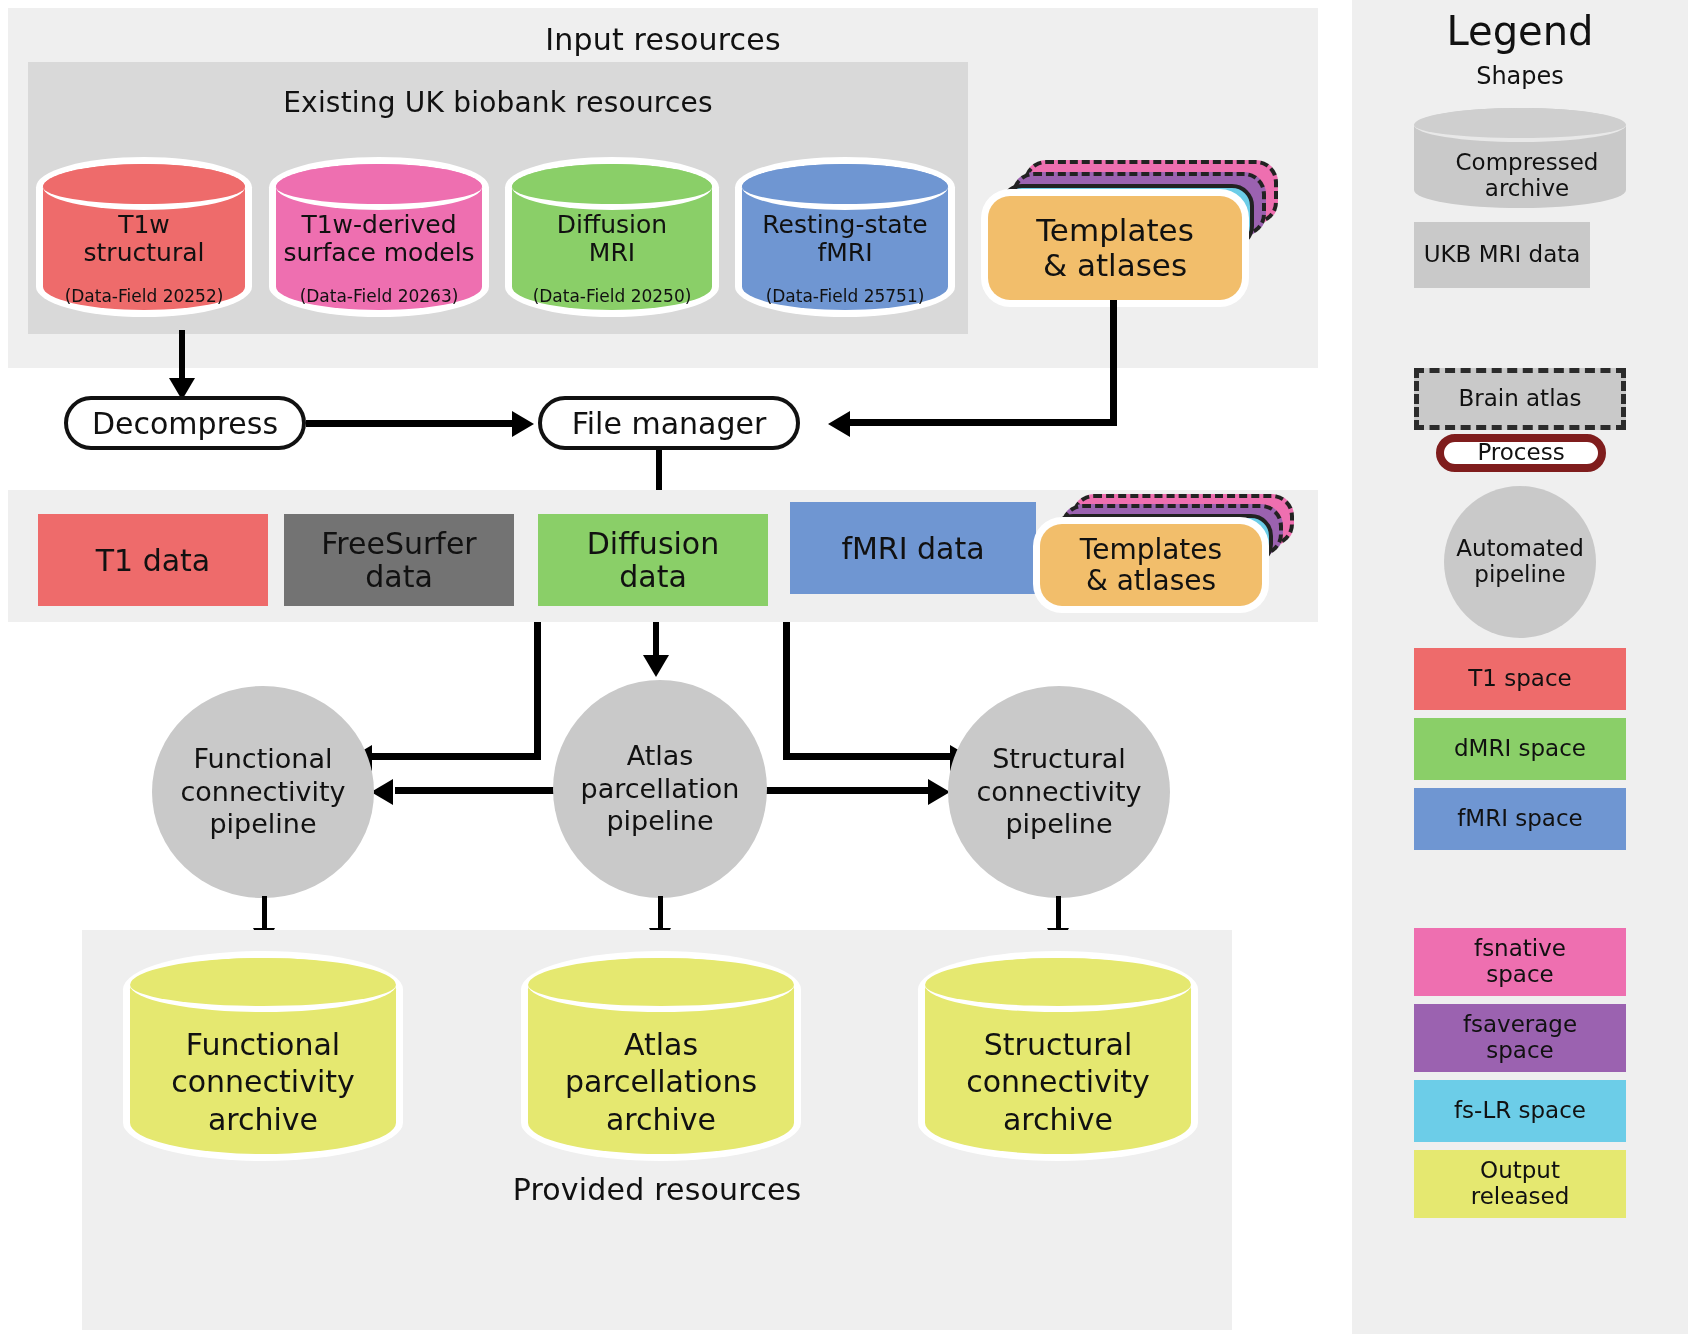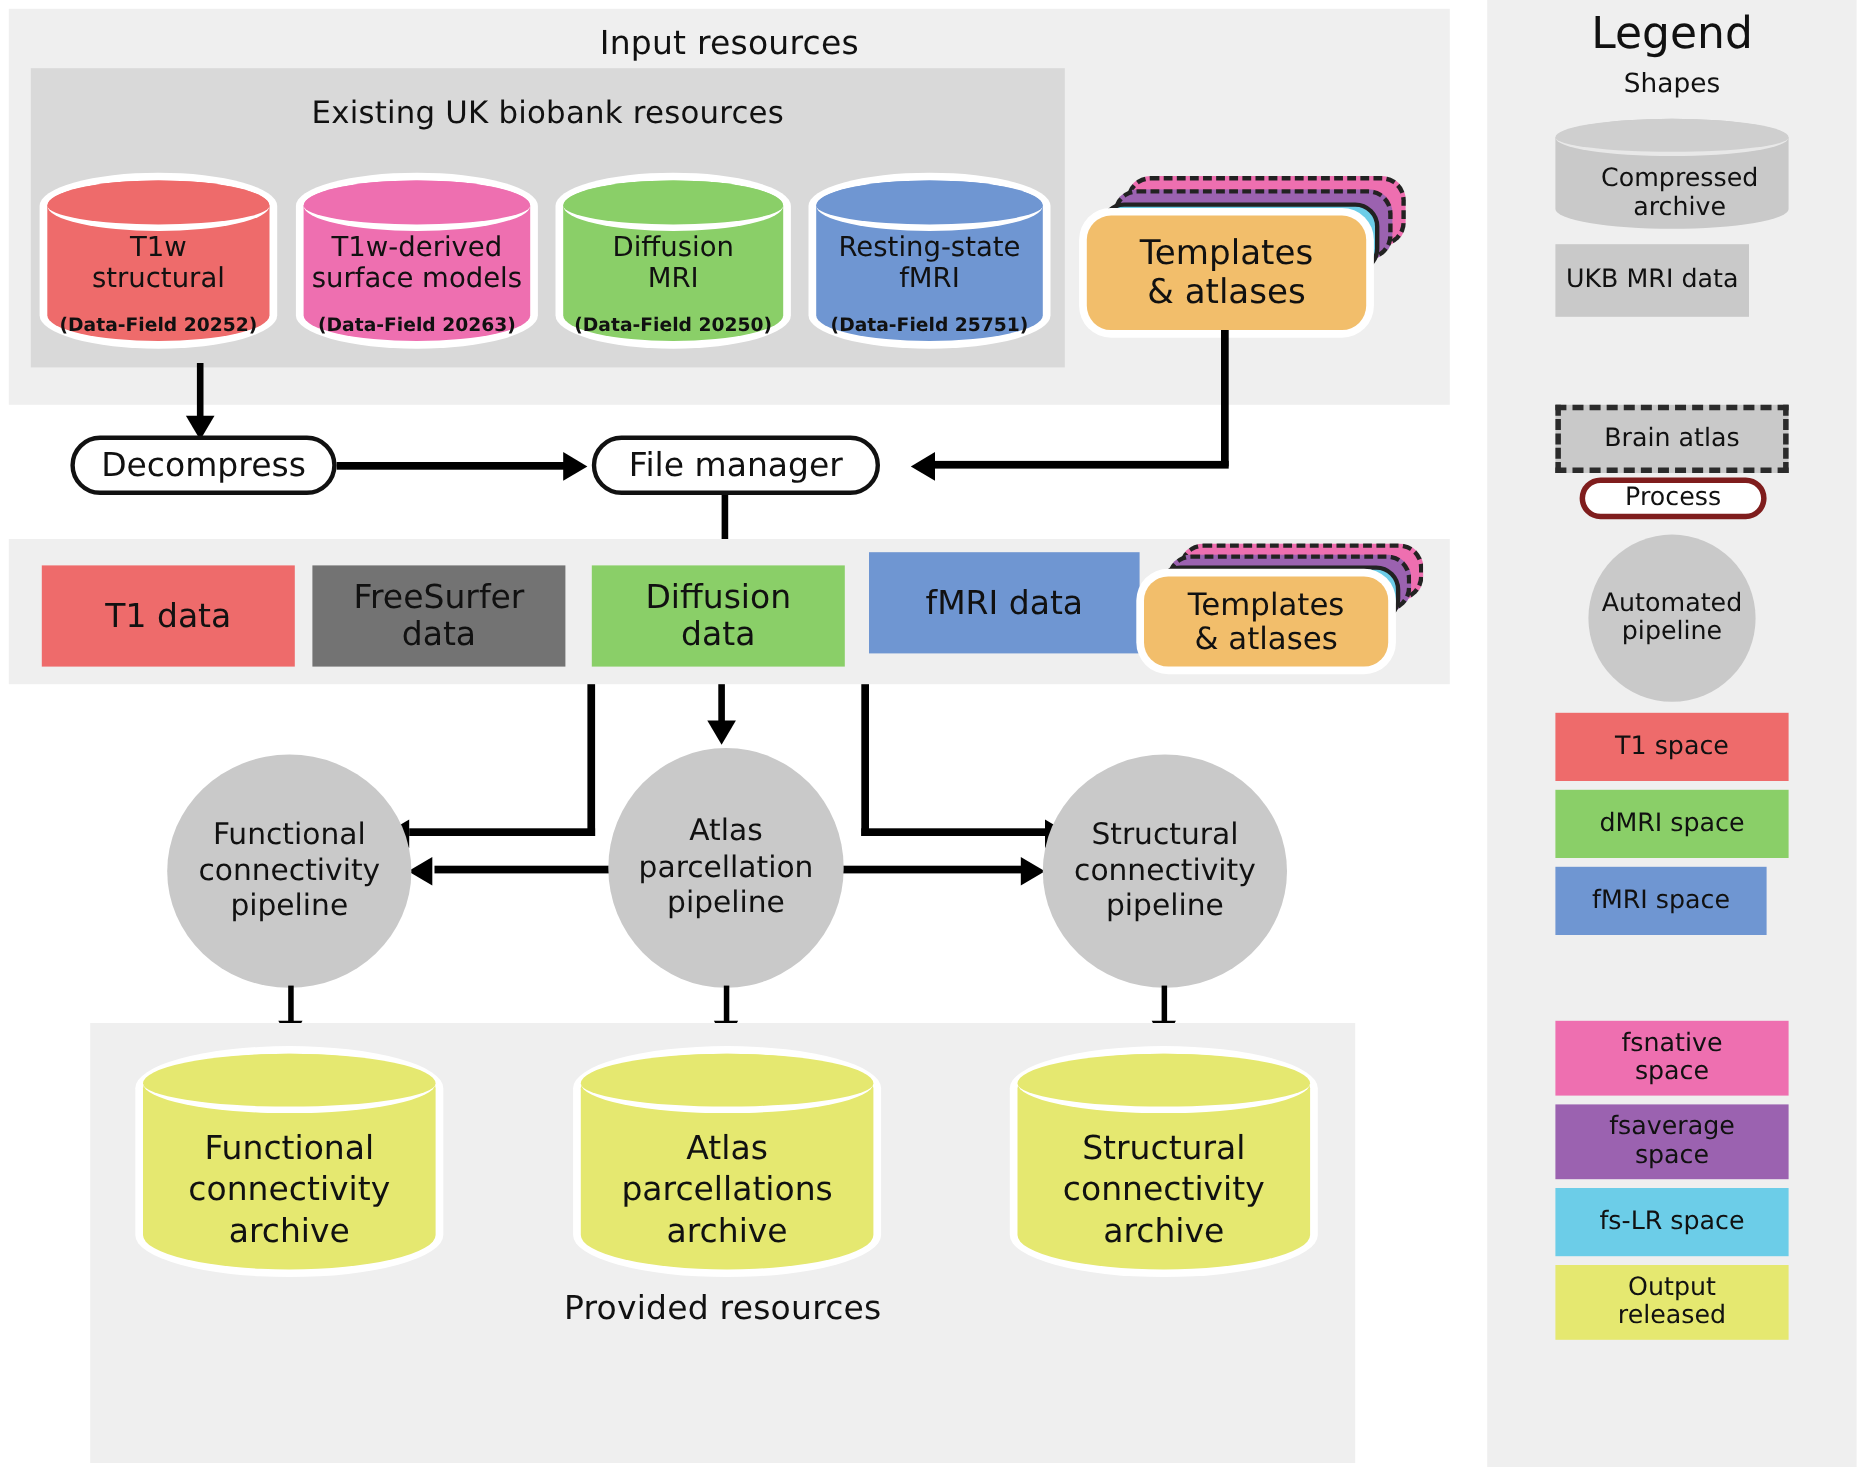--- a/index.html
+++ b/index.html
@@ -30,21 +30,21 @@
     background:inherit;
     border-bottom:6px solid #ffffff;
     box-sizing:border-box;
   }
   .cyl .lbl{
     position:absolute;left:0;right:0;top:50px;bottom:6px;
     display:flex;flex-direction:column;align-items:center;justify-content:center;
     text-align:center;line-height:1.12;color:#111;
   }
   .cyl .lbl .main{font-size:25px;}
-  .cyl .lbl .sub{font-size:17px;margin-top:20px;font-weight:bold;}
+  .cyl .lbl .sub{font-size:17px;margin-top:20px;}
 
   
   .rectbox{
     position:absolute;display:flex;align-items:center;justify-content:center;
     text-align:center;font-size:30px;line-height:1.1;color:#111;
   }
 
   
   .stack{position:absolute;}
   .stack .layer{
@@ -91,21 +91,21 @@
   }
   .lg-cyl{position:absolute;background:#c9c9c9;border-radius:50%/18%;}
   .lg-cyl .top{position:absolute;left:0;right:0;top:0;height:34px;border-radius:50%;
     background:#cfcfcf;border-bottom:4px solid #e8e8e8;box-sizing:border-box;}
   .lg-cyl .txt{position:absolute;left:0;right:0;top:36px;bottom:2px;
     display:flex;flex-direction:column;align-items:center;justify-content:center;
     text-align:center;font-size:23px;line-height:1.15;color:#111;}
   .lg-rect{position:absolute;background:#c9c9c9;}
   .lg-round{position:absolute;background:#c9c9c9;border-radius:26px;}
   .lg-dash{position:absolute;background:#c9c9c9;border:5px dashed #2b2b2b;box-sizing:border-box;}
-  .lg-pill{position:absolute;background:#ffffff;border:5px solid #7f1d1d;border-radius:999px;box-sizing:border-box;}
+  .lg-pill{position:absolute;background:#ffffff;border:8px solid #7f1d1d;border-radius:999px;box-sizing:border-box;}
   .lg-circle{position:absolute;background:#c9c9c9;border-radius:50%;}
   .lg-color{position:absolute;}
 </style>
 </head>
 <body>
 
 <div class="abs panel-light" style="left:8px;top:8px;width:1310px;height:360px;">
   <div class="sec-title" style="top:14px;">Input resources</div>
 </div>
 
@@ -308,21 +308,21 @@
 pipeline</span>
   </div>
 
 
   <div class="lg-color lg-item" style="left:62px;top:648px;width:212px;height:62px;background:#EE6B6B;">
     <span>T1 space</span>
   </div>
   <div class="lg-color lg-item" style="left:62px;top:718px;width:212px;height:62px;background:#8ACF68;">
     <span>dMRI space</span>
   </div>
-  <div class="lg-color lg-item" style="left:62px;top:788px;width:192px;height:62px;background:#6F96D2;">
+  <div class="lg-color lg-item" style="left:62px;top:788px;width:212px;height:62px;background:#6F96D2;">
     <span>fMRI space</span>
   </div>
   <div class="lg-color lg-item" style="left:62px;top:928px;width:212px;height:68px;background:#EE6FB0;">
     <span style="white-space:pre-line;">fsnative
 space</span>
   </div>
   <div class="lg-color lg-item" style="left:62px;top:1004px;width:212px;height:68px;background:#9B62B0;">
     <span style="white-space:pre-line;">fsaverage
 space</span>
   </div>

